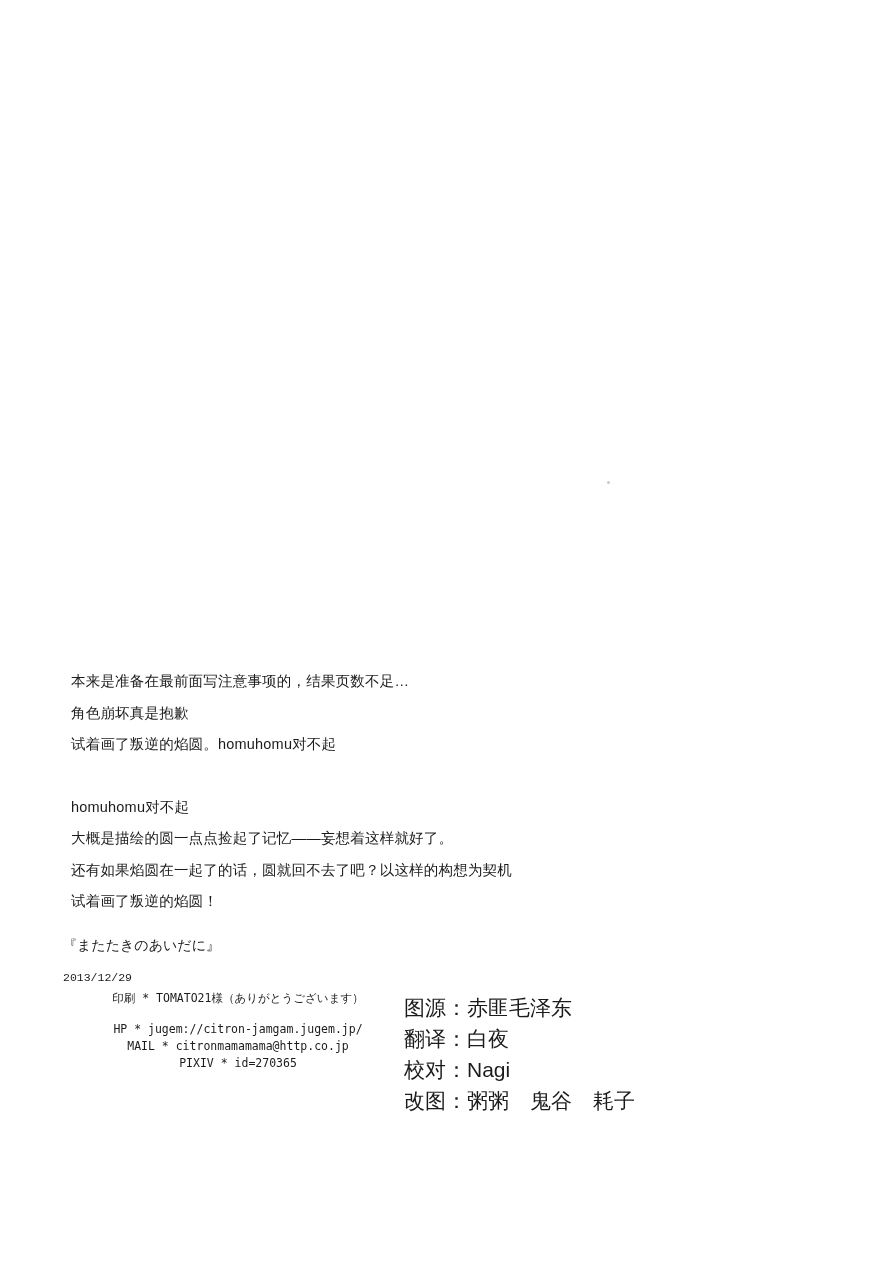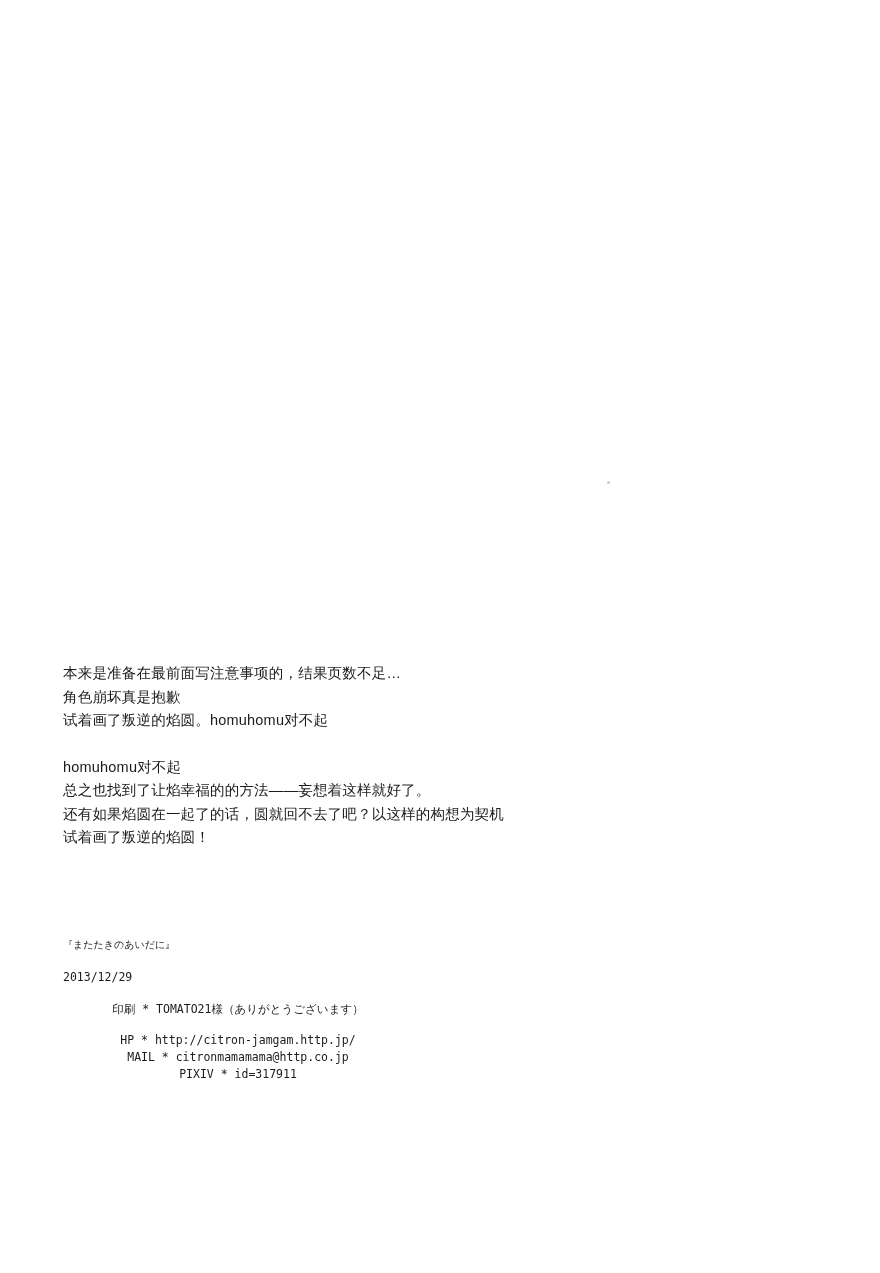--- a/index.html
+++ b/index.html
@@ -33,60 +33,61 @@
     border-radius: 50%;
   }
 
   .afterword {
     position: absolute;
     left: 63px;
     top: 662px;
     width: 620px;
   }
   .afterword p {
-    margin: 0;
+    margin: 8px;
     font-size: 14.5px;
     line-height: 23.5px;
     letter-spacing: 0.2px;
     color: #1b1b1b;
     white-space: nowrap;
   }
   .afterword .para-gap {
     height: 23px;
   }
 
   .colophon {
     position: absolute;
     left: 63px;
     top: 935px;
     width: 350px;
   }
   .title-jp {
-    font-size: 10px;
+    font-size: 14px;
     line-height: 20px;
     color: #1b1b1b;
     margin: 0 0 14px 0;
     white-space: nowrap;
   }
   .mono {
     font-family: "DejaVu Sans Mono", monospace;
     font-size: 11.5px;
     line-height: 17px;
     color: #1b1b1b;
     white-space: nowrap;
   }
   .mono-block {
     margin-bottom: 14px;
     text-align: center;
   }
   .mono-block:last-child {
     margin-bottom: 0;
   }
   .date-line {
-    margin-bottom: 15px;
+    margin-bottom: 4px;
+    font-family: Liberation Mono, monospace;
   }
 
   .credits {
     position: absolute;
     left: 404px;
     top: 992px;
     width: 420px;
   }
   .credits .cline {
     font-size: 21px;
@@ -101,32 +102,38 @@
 <div class="page">
 
   <div class="dot-mark"></div>
 
   <div class="afterword">
     <p>本来是准备在最前面写注意事项的，结果页数不足…</p>
     <p>角色崩坏真是抱歉</p>
     <p>试着画了叛逆的焰圆。homuhomu对不起</p>
     <div class="para-gap"></div>
     <p>homuhomu对不起</p>
-    <p>总之也找到了让焰幸福的的方法——妄想着这样就好了。</p>
+    <p>大概是描绘的圆一点点捡起了记忆——妄想着这样就好了。</p>
     <p>还有如果焰圆在一起了的话，圆就回不去了吧？以这样的构想为契机</p>
     <p>试着画了叛逆的焰圆！</p>
   </div>
 
   <div class="colophon">
     <div class="title-jp">『またたきのあいだに』</div>
     <div class="mono date-line">2013/12/29</div>
     <div class="mono-block">
       <div class="mono">印刷 * TOMATO21様（ありがとうございます）</div>
     </div>
     <div class="mono-block">
-      <div class="mono">HP * http://citron-jamgam.http.jp/</div>
+      <div class="mono">HP * jugem://citron-jamgam.jugem.jp/</div>
       <div class="mono">MAIL * citronmamamama@http.co.jp</div>
-      <div class="mono">PIXIV * id=317911</div>
+      <div class="mono">PIXIV * id=270365</div>
     </div>
   </div>
 
+  <div class="credits">
+    <div class="cline">图源：赤匪毛泽东</div>
+    <div class="cline">翻译：白夜</div>
+    <div class="cline">校对：Nagi</div>
+    <div class="cline">改图：粥粥　鬼谷　耗子</div>
+  </div>
 
 </div>
 
 </body></html>

